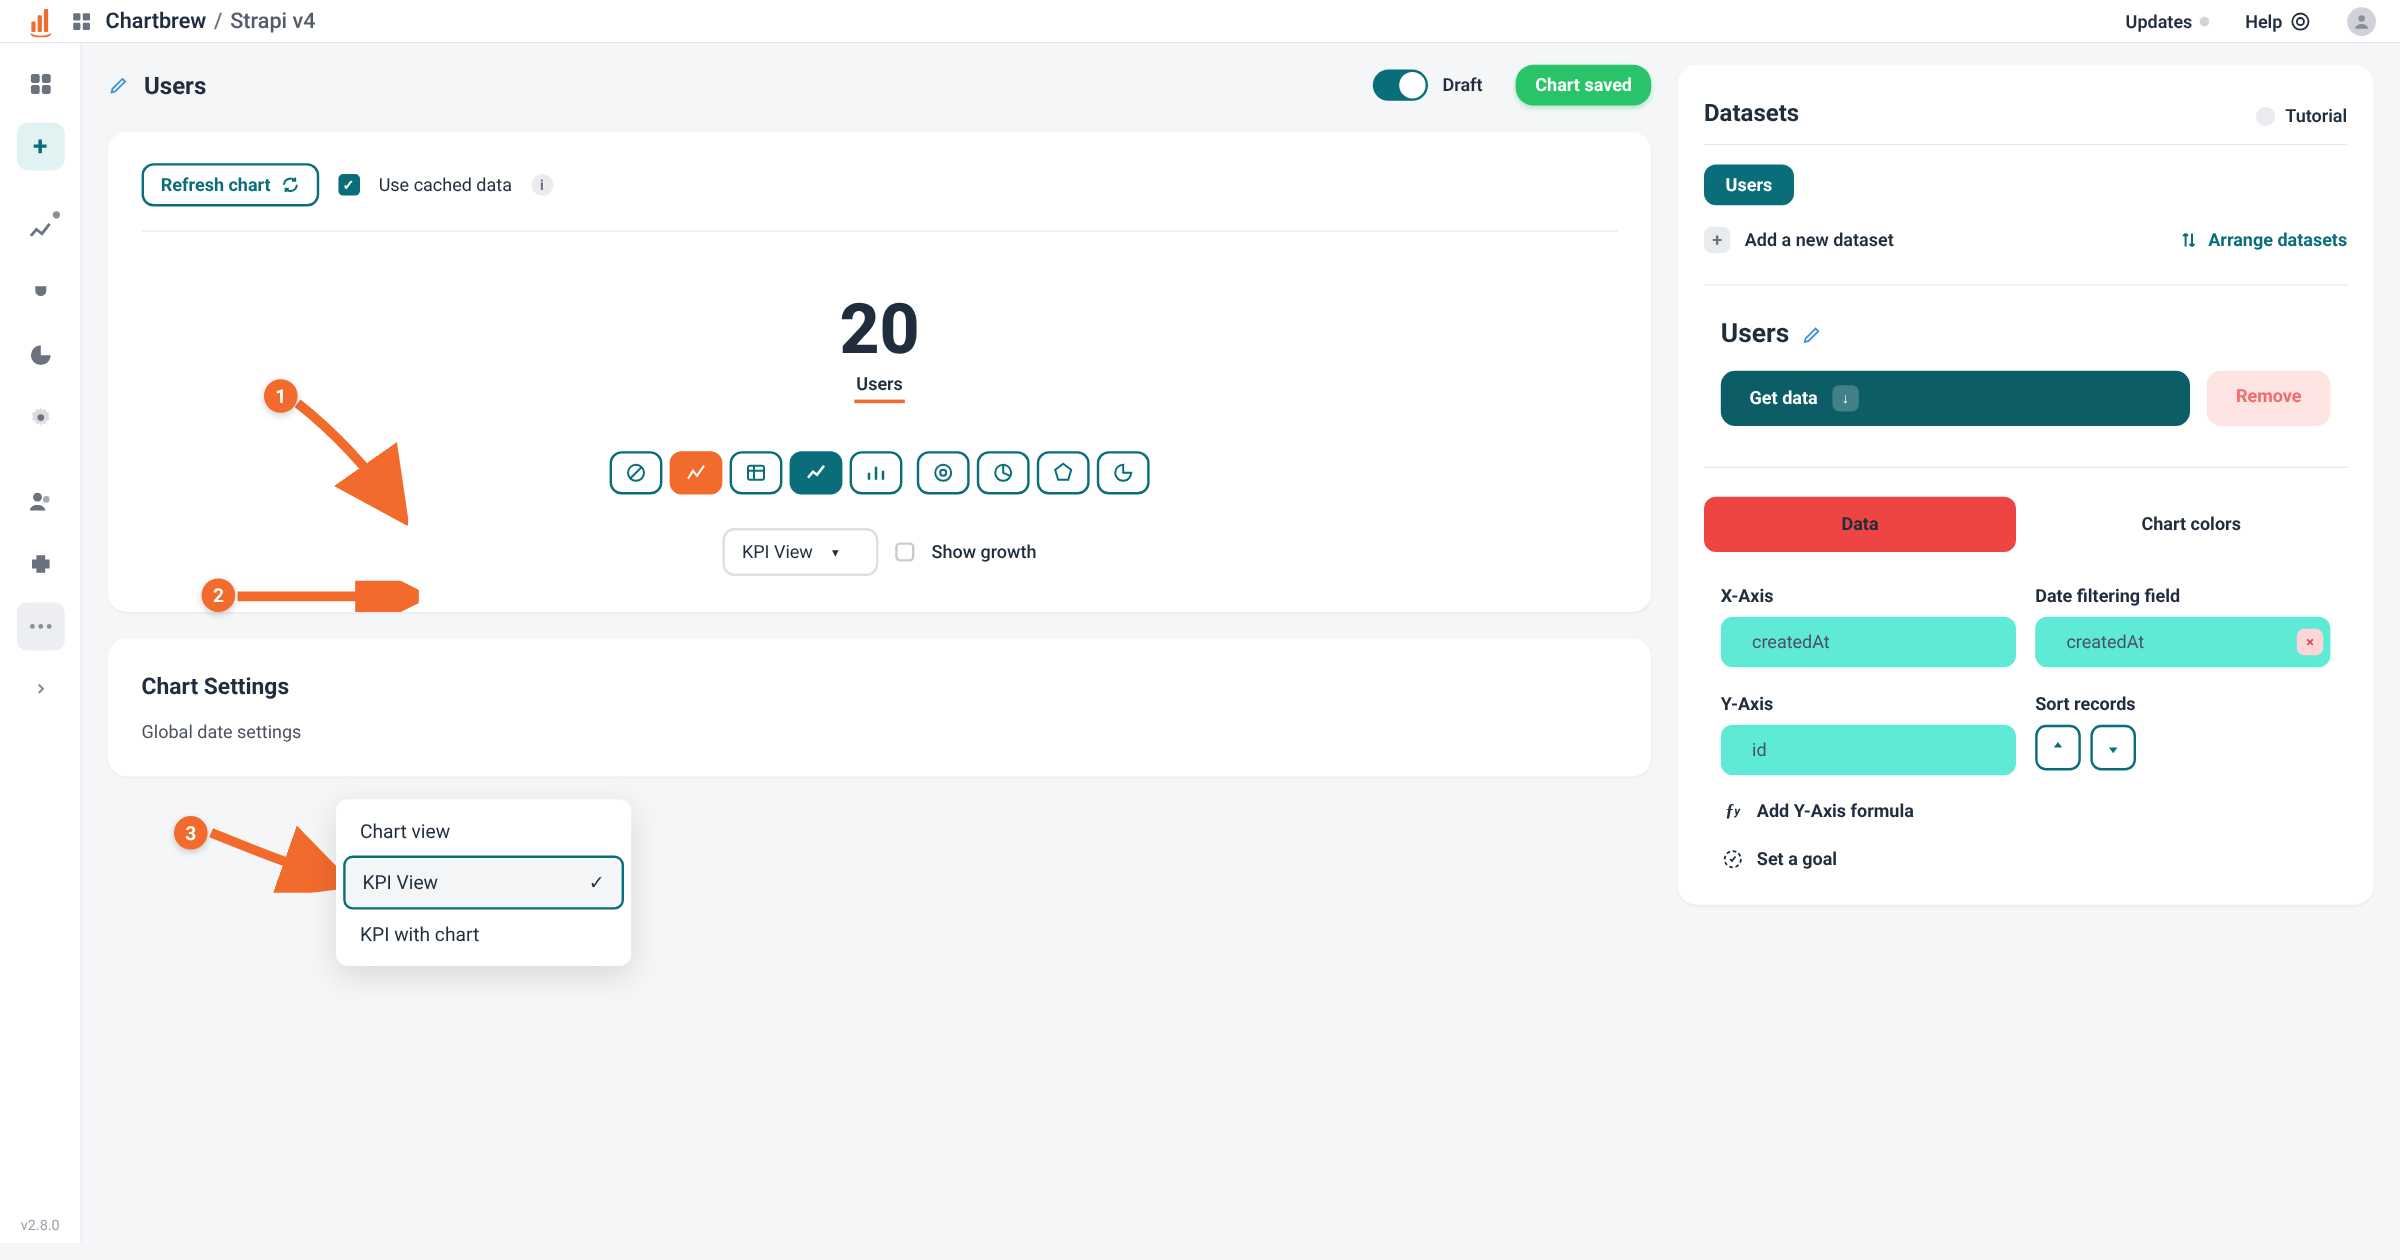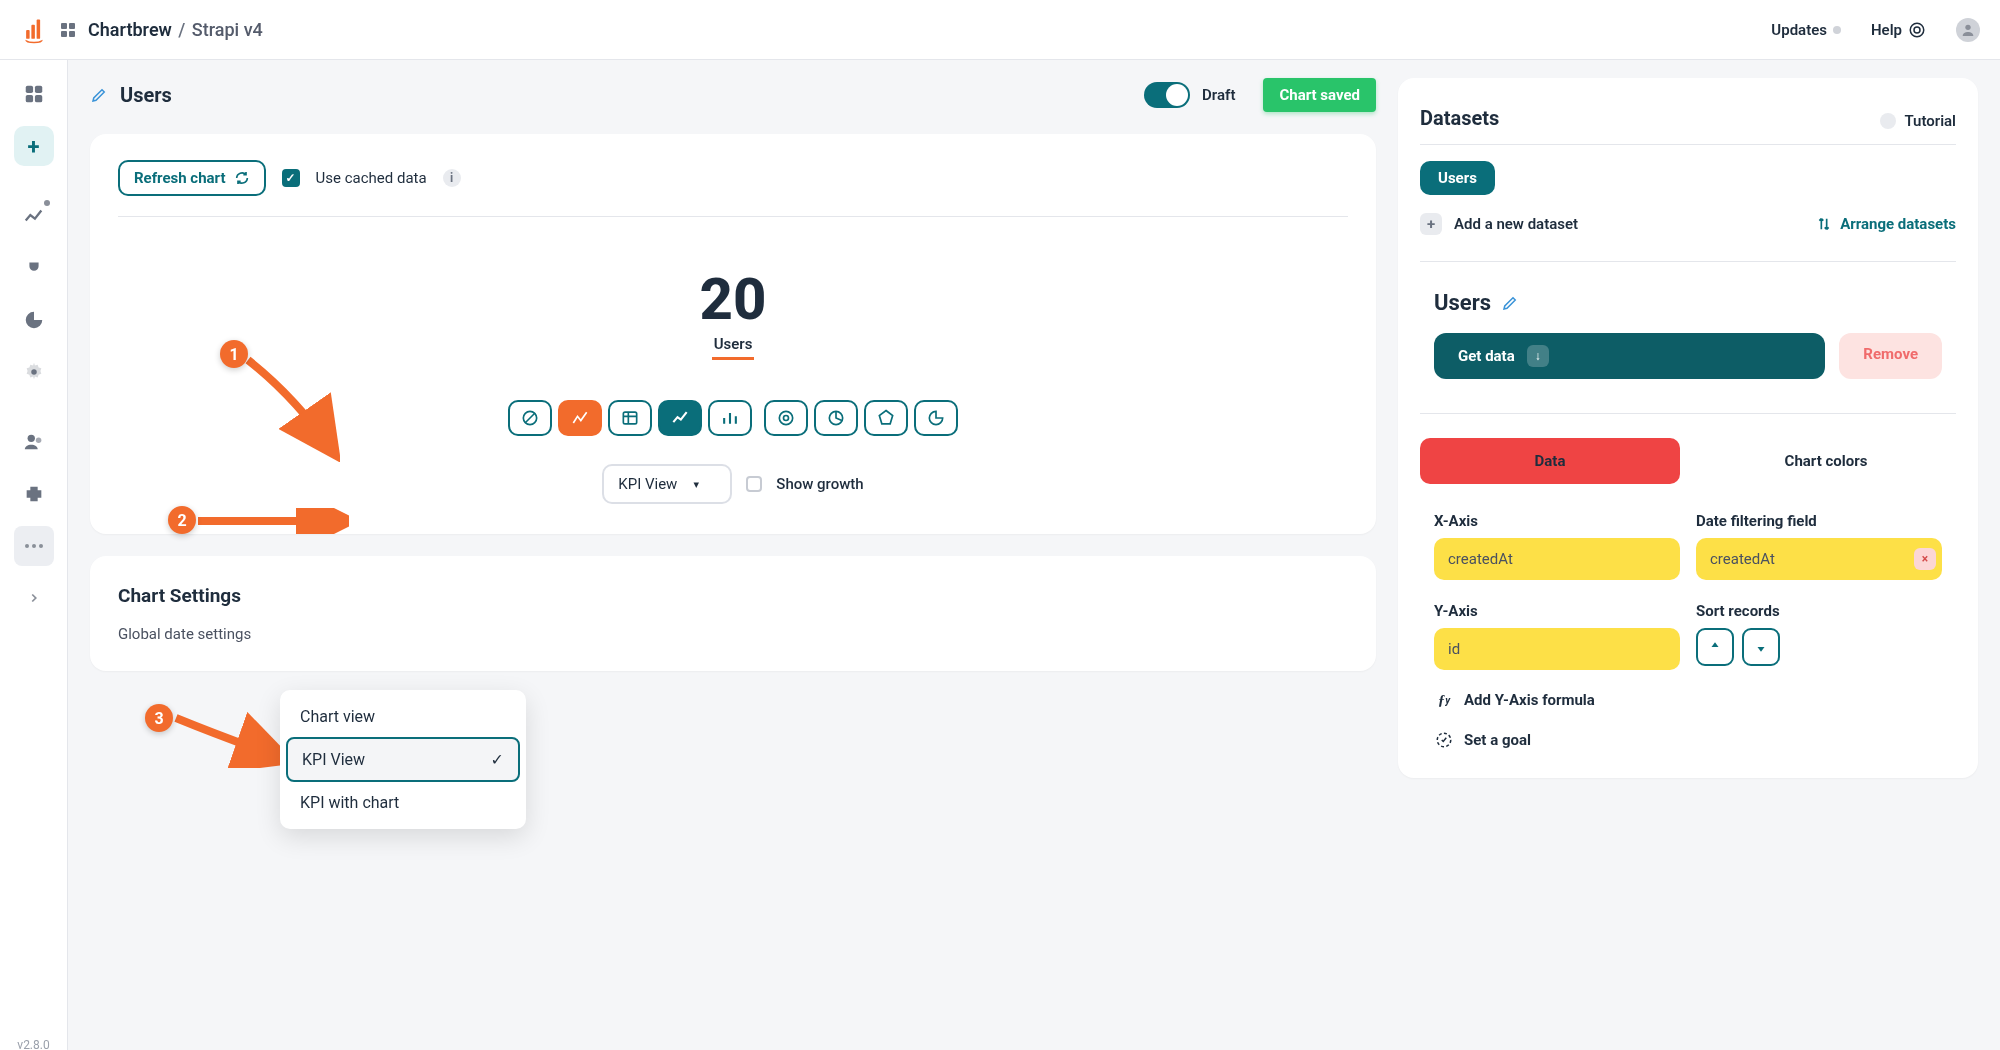--- a/index.html
+++ b/index.html
@@ -13,21 +13,21 @@
     --green:#29c46a;
     --orange:#f26b2c;
     --red-soft:#fde3e1;
     --red:#f06b6b;
     --gray-chip:#e9ebef;
   }
   *{box-sizing:border-box;font-family:-apple-system,BlinkMacSystemFont,'Segoe UI',Roboto,sans-serif}
   body{margin:0;background:var(--bg);color:var(--text);font-size:15px;overflow:hidden}
 
   
-  .topbar{height:60px;background:#fff;border-bottom:1px solid var(--border);display:flex;align-items:center;padding:0 20px;gap:14px}
+  .topbar{height:36px;background:#fff;border-bottom:1px solid var(--border);display:flex;align-items:center;padding:0 20px;gap:14px}
   .topbar .left{display:flex;align-items:center;gap:12px}
   .logo{width:28px;height:28px;position:relative}
   .logo svg{width:100%;height:100%}
   .breadcrumb{font-weight:600;font-size:18px}
   .breadcrumb .sep{color:var(--muted);font-weight:500;padding:0 2px}
   .breadcrumb .root{color:var(--text)}
   .breadcrumb .leaf{color:#545b6b;font-weight:500}
   .topbar .spacer{flex:1}
   .topbar .nav{display:flex;gap:30px;align-items:center}
   .topbar .dot{width:8px;height:8px;border-radius:50%;background:#d0d3d9;margin-left:6px}
@@ -45,21 +45,21 @@
   .col-left{flex:1;display:flex;flex-direction:column;gap:22px}
   .col-right{width:580px;display:flex;flex-direction:column}
 
   
   .page-head{display:flex;align-items:center;gap:12px}
   .page-head h2{margin:0;font-size:20px;font-weight:700}
   .page-head .grow{flex:1}
   .toggle{width:46px;height:26px;border-radius:13px;background:var(--teal);position:relative}
   .toggle .knob{width:22px;height:22px;border-radius:50%;background:#fff;position:absolute;top:2px;right:2px}
 
-  .pill-green{background:var(--green);color:#fff;border-radius:4px;padding:8px 16px;font-weight:700;font-size:15px;display:inline-flex;align-items:center;box-shadow:0 2px 4px rgba(41,196,106,.35)}
+  .pill-green{background:var(--green);color:#fff;border-radius:15px;padding:8px 16px;font-weight:700;font-size:15px;display:inline-flex;align-items:center;box-shadow:0 2px 4px rgba(41,196,106,.35)}
   .pill-outline{border:2px solid var(--teal);color:var(--teal);background:#fff;border-radius:10px;padding:7px 14px;font-weight:700;display:inline-flex;align-items:center;gap:8px}
 
   .card{background:#fff;border-radius:16px;padding:26px 28px;box-shadow:0 1px 2px rgba(0,0,0,.04)}
   .card.chart{padding-bottom:30px;position:relative}
 
   .refresh-row{display:flex;align-items:center;gap:16px;border-bottom:1px solid var(--border);padding-bottom:20px}
   .chk{width:18px;height:18px;border-radius:4px;border:2px solid var(--teal);display:inline-flex;align-items:center;justify-content:center}
   .chk.checked{background:var(--teal)}
   .chk.checked::after{content:"✓";color:#fff;font-size:12px;font-weight:700}
   .hint{width:18px;height:18px;border-radius:50%;background:#e9ebef;color:#6a7280;font-size:12px;display:inline-flex;align-items:center;justify-content:center;font-weight:700}
@@ -106,21 +106,21 @@
   .btn-get{background:#0d5d66;color:#fff;border-radius:12px;padding:12px 24px;font-weight:700;display:inline-flex;align-items:center;gap:12px}
   .btn-get .dl{width:22px;height:22px;border-radius:6px;background:rgba(255,255,255,.22);display:flex;align-items:center;justify-content:center;font-size:12px}
   .btn-remove{background:var(--red-soft);color:var(--red);border-radius:12px;padding:12px 24px;font-weight:700}
 
   .tabs{display:flex;gap:16px;margin-top:38px;padding:0 0}
   .tab{flex:1;background:#ef4444;border-radius:10px;padding:14px;text-align:center;font-weight:700}
   .tab.inactive{background:transparent}
 
   .fields{display:grid;grid-template-columns:1fr 1fr;gap:22px 16px;margin-top:28px;padding:0 14px}
   .field .lbl{font-weight:700;margin-bottom:8px}
-  .input{background:#fde047;border-radius:10px;padding:12px 14px;color:#4a5160;position:relative}
+  .input{background:#5eead4;border-radius:10px;padding:12px 26px;color:#4a5160;position:relative}
   .input .xbtn{position:absolute;right:6px;top:50%;transform:translateY(-50%);width:22px;height:22px;border-radius:6px;background:#fcd6d6;color:#d44a4a;display:flex;align-items:center;justify-content:center;font-weight:700;font-size:12px}
   .sort-row{display:flex;gap:8px}
   .sort-btn{width:38px;height:38px;border:2px solid var(--teal);border-radius:9px;display:flex;align-items:center;justify-content:center;color:var(--teal)}
 
   .link-row{display:flex;align-items:center;gap:10px;font-weight:700;margin-top:20px;padding:0 14px}
   .ico{width:20px;height:20px;display:inline-flex;align-items:center;justify-content:center}
 
   svg{display:block}
 </style>
 </head>

